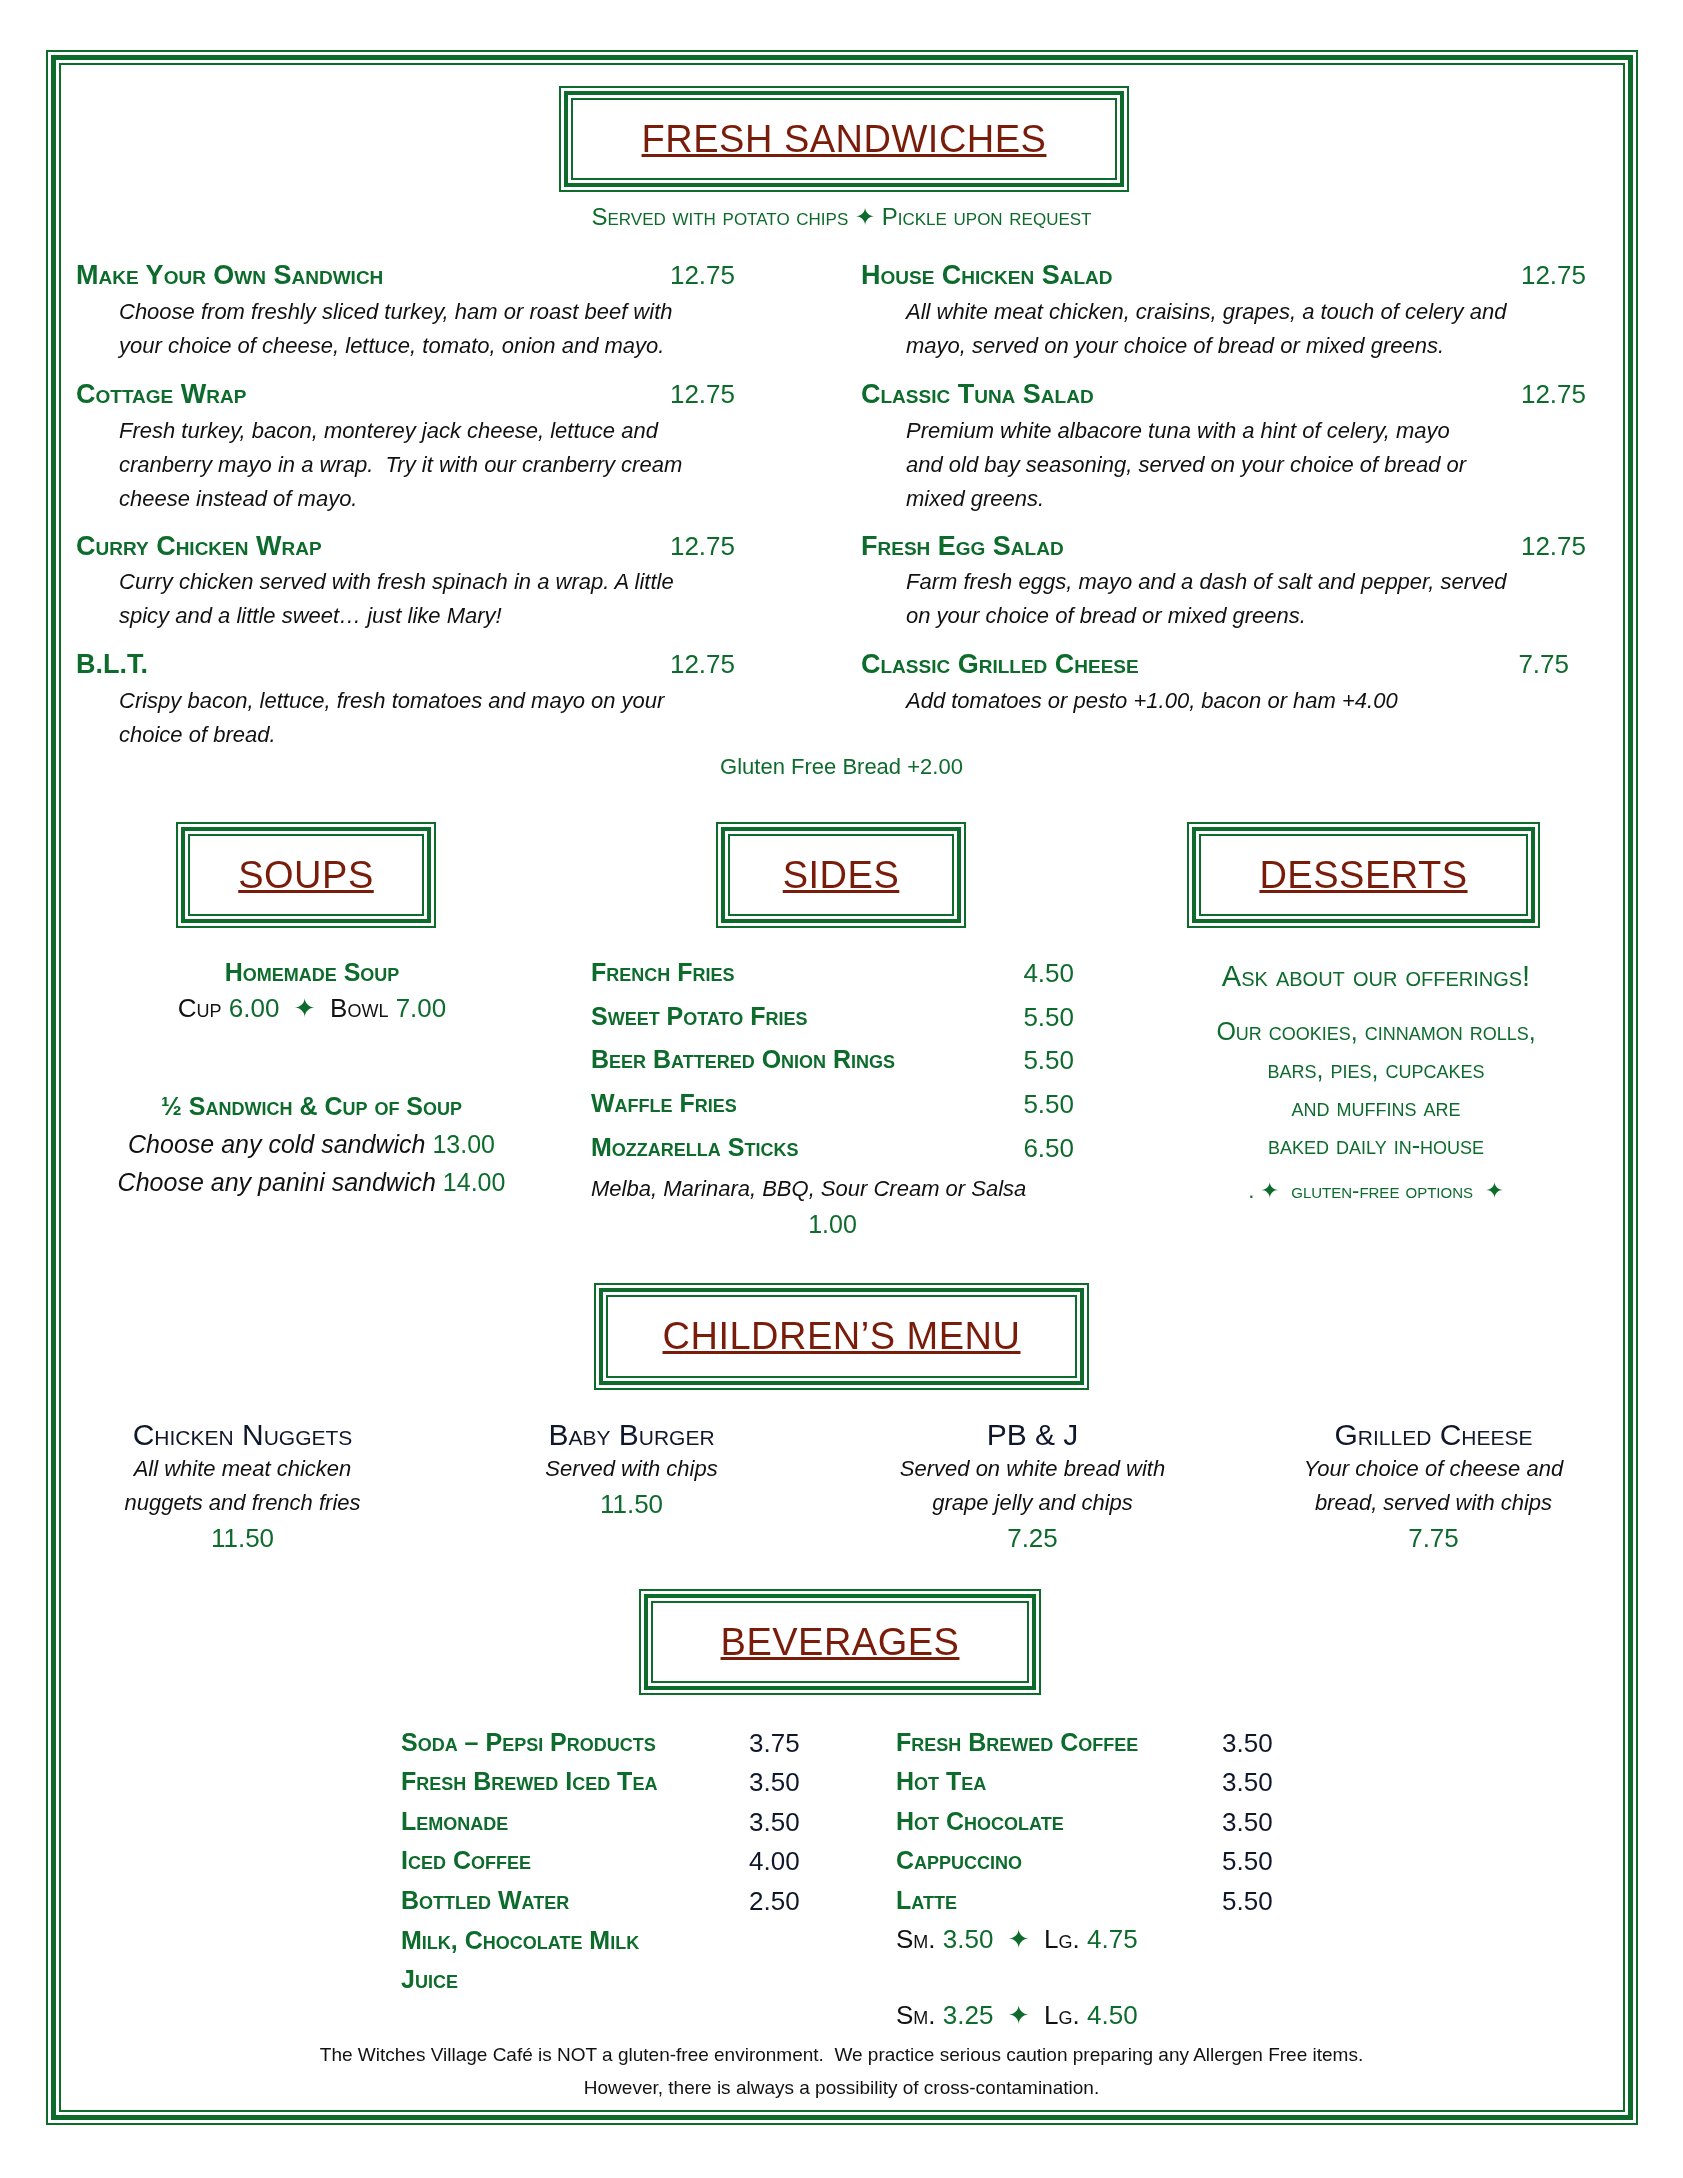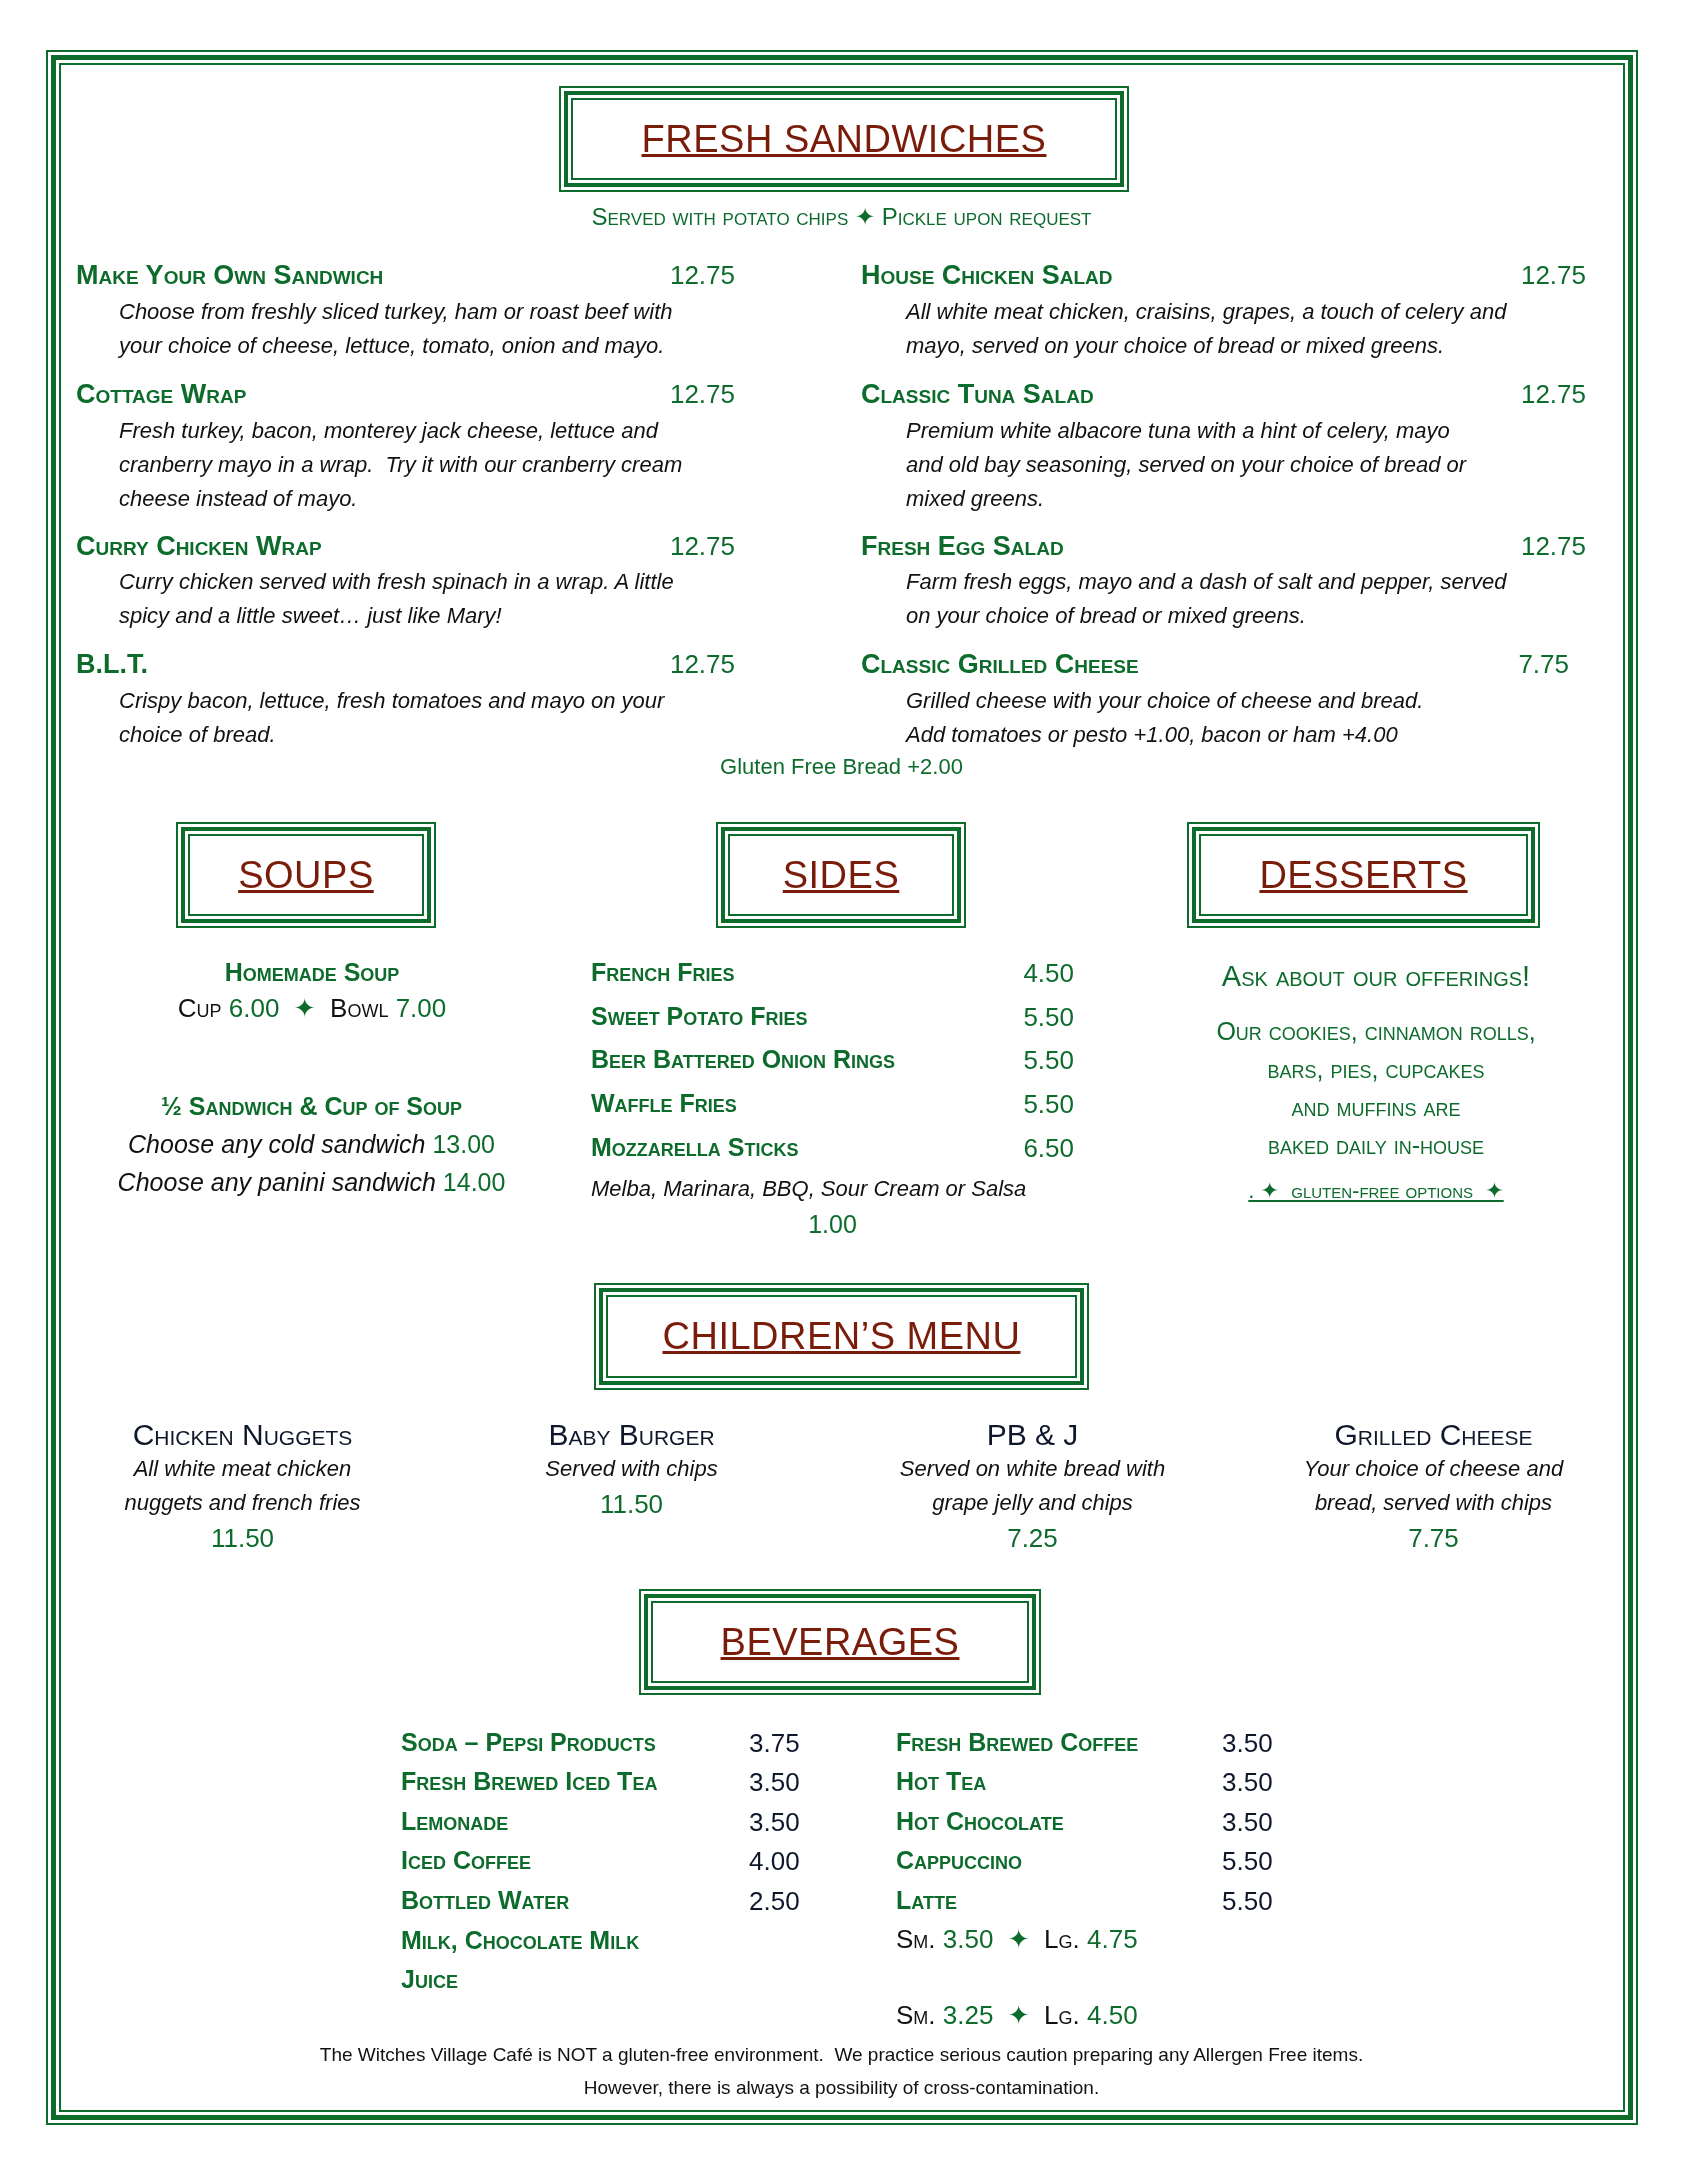--- a/index.html
+++ b/index.html
@@ -110,21 +110,20 @@
   <div class="item-price" style="left:1485px; width:101px; top:531px;">12.75</div>
   <div class="desc" style="left:906px; top:565px; width:693px;">
     <div>Farm fresh eggs, mayo and a dash of salt and pepper, served</div>
     <div>on your choice of bread or mixed greens.</div>
   </div>
 </div>
 <div>
   <div class="item-name" style="left:861px; top:649px;">Classic Grilled Cheese</div>
   <div class="item-price" style="left:1465px; width:104px; top:649px;">7.75</div>
   <div class="desc" style="left:906px; top:684px; width:693px;">
-    <div>Grilled cheese with your choice of cheese and bread.</div>
     <div>Add tomatoes or pesto +1.00, bacon or ham +4.00</div>
   </div>
 </div>
 
 <div class="abs green" style="left:0; width:1683px; top:754px; text-align:center; font-size:22px;">Gluten Free Bread +2.00</div>
 
 <div class="hdr" style="left:176px; top:822px; width:260px; height:106px;">
   <div class="hdr-title">SOUPS</div>
 </div>
 <div class="abs center" style="left:89px; width:446px; top:954px;">
@@ -178,21 +177,21 @@
 <div class="hdr" style="left:1187px; top:822px; width:353px; height:106px;">
   <div class="hdr-title">DESSERTS</div>
 </div>
 <div class="dess" style="top:960px; font-size:29px;">Ask about our offerings!</div>
 <div class="dess" style="top:1012px; font-size:25px; line-height:38px;">
   <div>Our cookies, cinnamon rolls,</div>
   <div>bars, pies, cupcakes</div>
   <div>and muffins are</div>
   <div>baked daily in-house</div>
 </div>
-<div class="dess" style="top:1178px; font-size:22px; white-space:pre;text-decoration:underline;">. ✦  gluten-free options  ✦</div>
+<div class="dess" style="top:1178px; font-size:22px; white-space:pre;">. ✦  gluten-free options  ✦</div>
 
 <div class="hdr" style="left:594px; top:1283px; width:495px; height:107px;">
   <div class="hdr-title">CHILDREN’S MENU</div>
 </div>
 <div class="kid" style="left:84px; top:1418px;">
   <div class="kid-name">Chicken Nuggets</div>
   <div class="kid-desc">All white meat chicken</div>
   <div class="kid-desc">nuggets and french fries</div>
   <div class="kid-price">11.50</div>
 </div>

